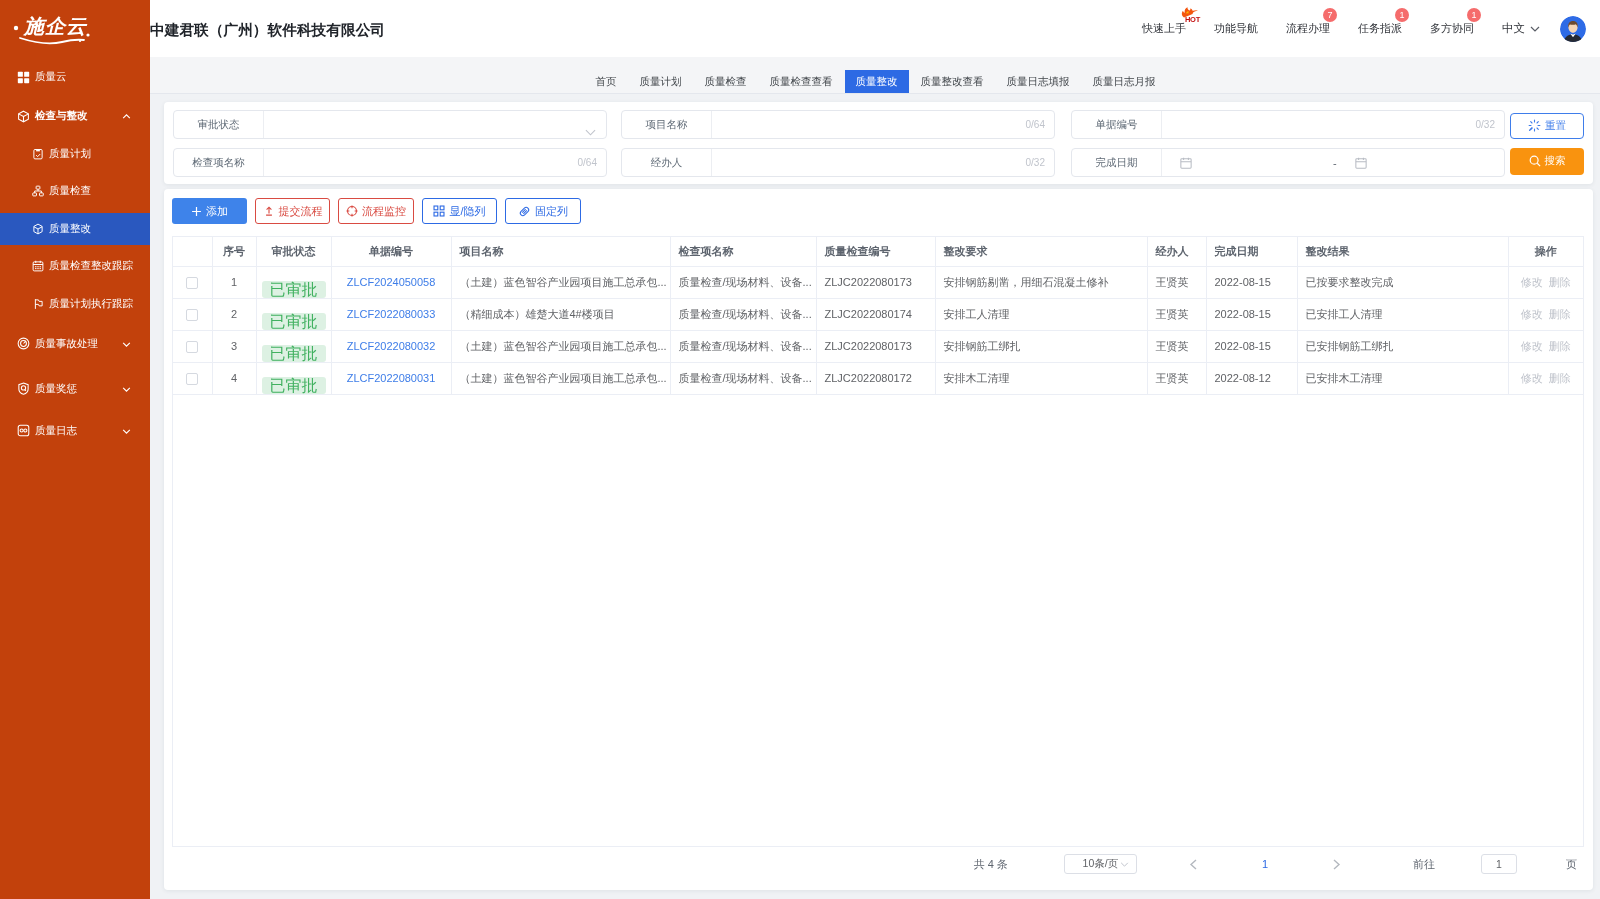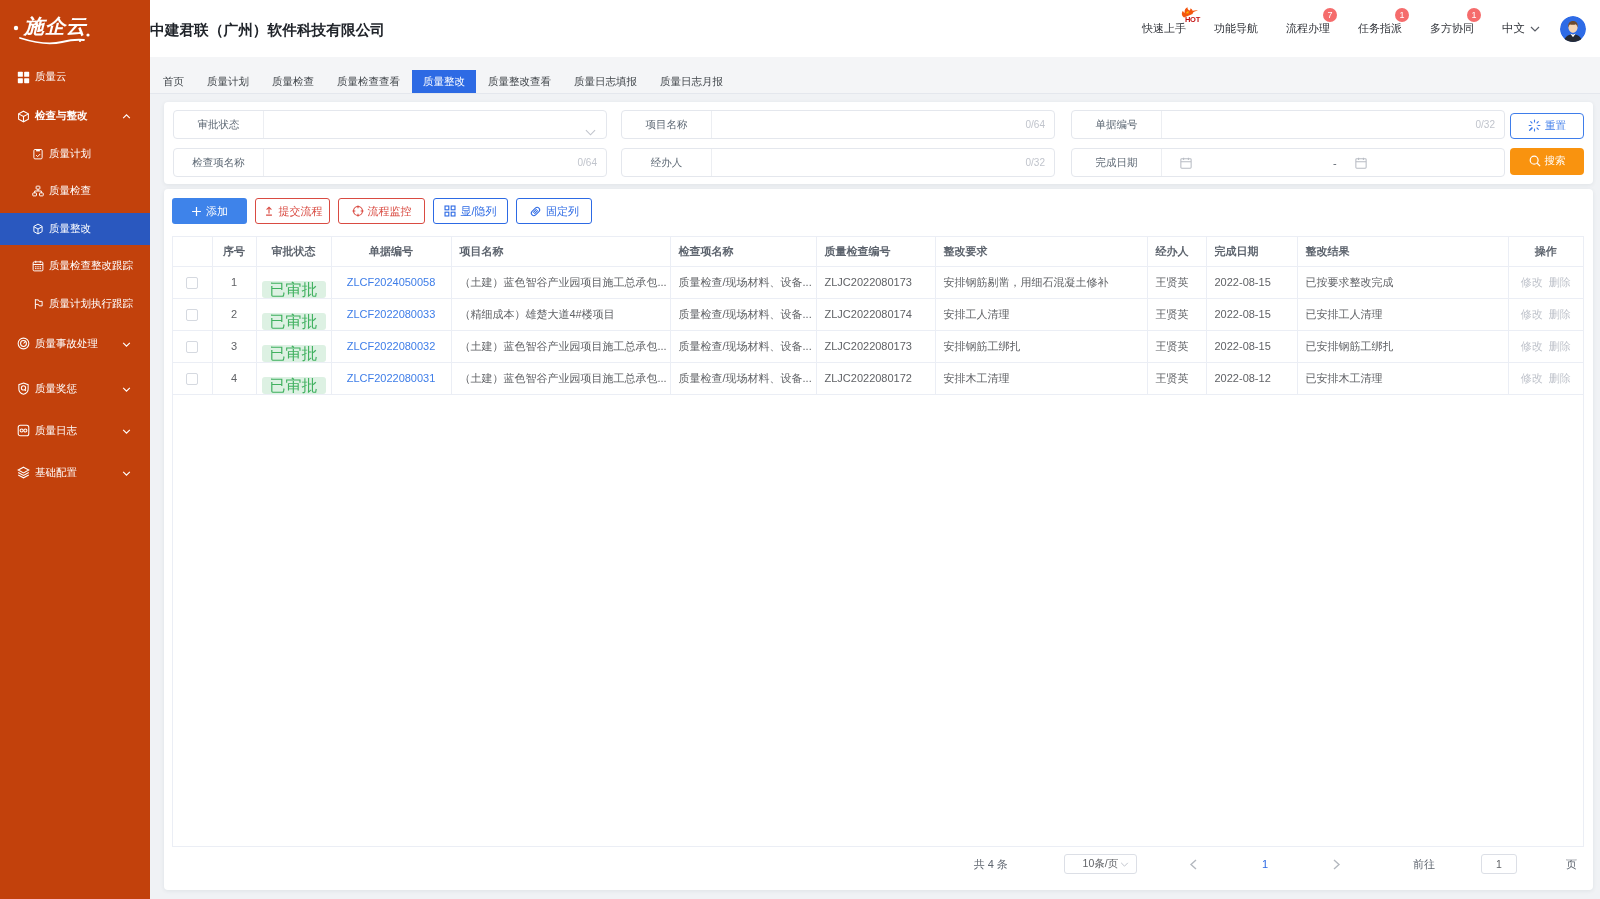--- a/index.html
+++ b/index.html
@@ -22,21 +22,21 @@
 
 #main { flex:1; display:flex; flex-direction:column; height:899px; }
 #topbar { height:57px; background:#fff; display:flex; align-items:center; flex:none; }
 .company { font-size:14.7px; font-weight:bold; color:#20242a; position:relative; top:2px; }
 .topright { margin-left:auto; display:flex; align-items:center; }
 .tr-item { font-size:11px; color:#303339; margin-right:28px; position:relative; white-space:nowrap; }
 .badge { position:absolute; top:-13px; right:-7px; background:#f56c6c; color:#fff; min-width:14px; height:14px; line-height:14px; border-radius:8px; font-size:9px; text-align:center; padding:0 2px; }
 .avatar { width:26px; height:26px; border-radius:50%; margin-right:14px; position:relative; overflow:hidden; flex:none; }
 
 
-#tabs { height:37px; background:#f4f5f7; border-bottom:1px solid #e4e7ed; display:flex; align-items:flex-end; padding-left:2px; flex:none; }
+#tabs { height:37px; background:#f4f5f7; border-bottom:1px solid #e4e7ed; display:flex; align-items:flex-end; padding-left:2px; flex:none;justify-content:center; }
 .tab { height:23px; line-height:23px; padding:0 11px; font-size:10.5px; color:#41464b; margin-right:1px; white-space:nowrap; }
 .tab.active { background:#2d6ae4; color:#fff; }
 
 
 #content { flex:1; background:#f0f2f5; padding:8px 7px 9px 14px; display:flex; flex-direction:column; }
 #filtercard { background:#fff; border-radius:4px; padding:8px 8px 7px 9px; flex:none; height:82px; box-shadow:0 1px 4px rgba(31,45,61,0.08); }
 .frow { display:flex; margin-bottom:9px; }
 .ffield { display:flex; align-items:center; height:29px; border:1px solid #e4e7ed; border-radius:4px; width:434px; margin-right:14px; background:#fff; position:relative; }
 .flabel { width:90px; text-align:center; font-size:10.5px; color:#5f6a76; flex:none; border-right:1px solid #eceef2; height:100%; display:flex; align-items:center; justify-content:center; }
 .fcount { position:absolute; right:9px; font-size:10px; color:#c0c4cc; }
@@ -177,32 +177,20 @@
           <circle cx="5.7" cy="8" r="1.9"></circle>
           <circle cx="10.3" cy="8" r="1.9"></circle>
         </svg>
       <span>质量日志</span>
       <span class="arrow">
           <svg width="9" height="5" viewBox="0 0 10 6" fill="none" stroke="#fff" stroke-width="1.4">
             <path d="M1 1l4 4 4-4"></path>
           </svg>
         </span>
     </div>
-    <div class="mitem" style="height:42px;">
-      <svg class="micon" viewBox="0 0 16 16" fill="none" stroke="#fff" stroke-width="1.3">
-          <path d="M8 1.5L14.5 5 8 8.5 1.5 5z"></path>
-          <path d="M1.5 8L8 11.5 14.5 8M1.5 11L8 14.5 14.5 11"></path>
-        </svg>
-      <span>基础配置</span>
-      <span class="arrow">
-          <svg width="9" height="5" viewBox="0 0 10 6" fill="none" stroke="#fff" stroke-width="1.4">
-            <path d="M1 1l4 4 4-4"></path>
-          </svg>
-        </span>
-    </div>
   </div>
 </aside>
 
 <div id="main">
   <div id="topbar">
     <span class="company">中建君联（广州）软件科技有限公司</span>
     <div class="topright">
       <span class="tr-item">快速上手<svg style="position:absolute;top:-15px;right:-16px;" width="24" height="16" viewBox="0 0 24 16">
             <path d="M6 11.5C3.5 10 3.2 7 5 4.8c.2 1.2 1 1.8 1.8 2C6 4 7.6 2 9.6 1.2c-.4 1.8.8 2.6 1.8 3.4.8-.6 1.2-1.4 1-2.4 2.2 1 3.2 3.6 2.2 5.8z" fill="#f4560f"></path>
             <path d="M10.5 6.5c2-1.5 6-2.5 9.5-2.2-2.8.9-4.3 1.7-5.5 2.7z" fill="#f4560f"></path>
@@ -292,21 +280,21 @@
     </div>
 
     <div id="maincard">
       <div class="actions">
         <div class="abtn blue"><svg width="11" height="11" viewBox="0 0 12 12" fill="none" stroke="#fff" stroke-width="1.3">
               <path d="M6 1.2v9.6M1.2 6h9.6"></path>
             </svg>添加</div>
         <div class="abtn red"><svg width="12" height="12" viewBox="0 0 14 14" fill="none" stroke="#d94b42" stroke-width="1.3">
               <path d="M7 9.8V2.8M4.2 5.4L7 2.6l2.8 2.8M3.6 11.8h6.8"></path>
             </svg>提交流程</div>
-        <div class="abtn red" style="width:87px;"><svg width="12" height="12" viewBox="0 0 14 14" fill="none" stroke="#d94b42" stroke-width="1.3">
+        <div class="abtn red" style="width:76px;"><svg width="12" height="12" viewBox="0 0 14 14" fill="none" stroke="#d94b42" stroke-width="1.3">
               <circle cx="7" cy="7" r="5.2"></circle>
               <path d="M7 .5v3.4M7 10.1v3.4M.5 7h3.4M10.1 7h3.4"></path>
             </svg>流程监控</div>
         <div class="abtn bluel"><svg width="12" height="12" viewBox="0 0 14 14" fill="none" stroke="#2d6ae4" stroke-width="1.3">
               <rect x="1.2" y="1.2" width="4.4" height="4.4"></rect>
               <rect x="8.4" y="1.2" width="4.4" height="4.4"></rect>
               <rect x="1.2" y="8.4" width="4.4" height="4.4"></rect>
               <rect x="8.4" y="8.4" width="4.4" height="4.4"></rect>
             </svg>显/隐列</div>
         <div class="abtn bluel" style="width:76px;"><svg width="13" height="13" viewBox="0 0 14 14" fill="none" stroke="#2d6ae4" stroke-width="1.1">

